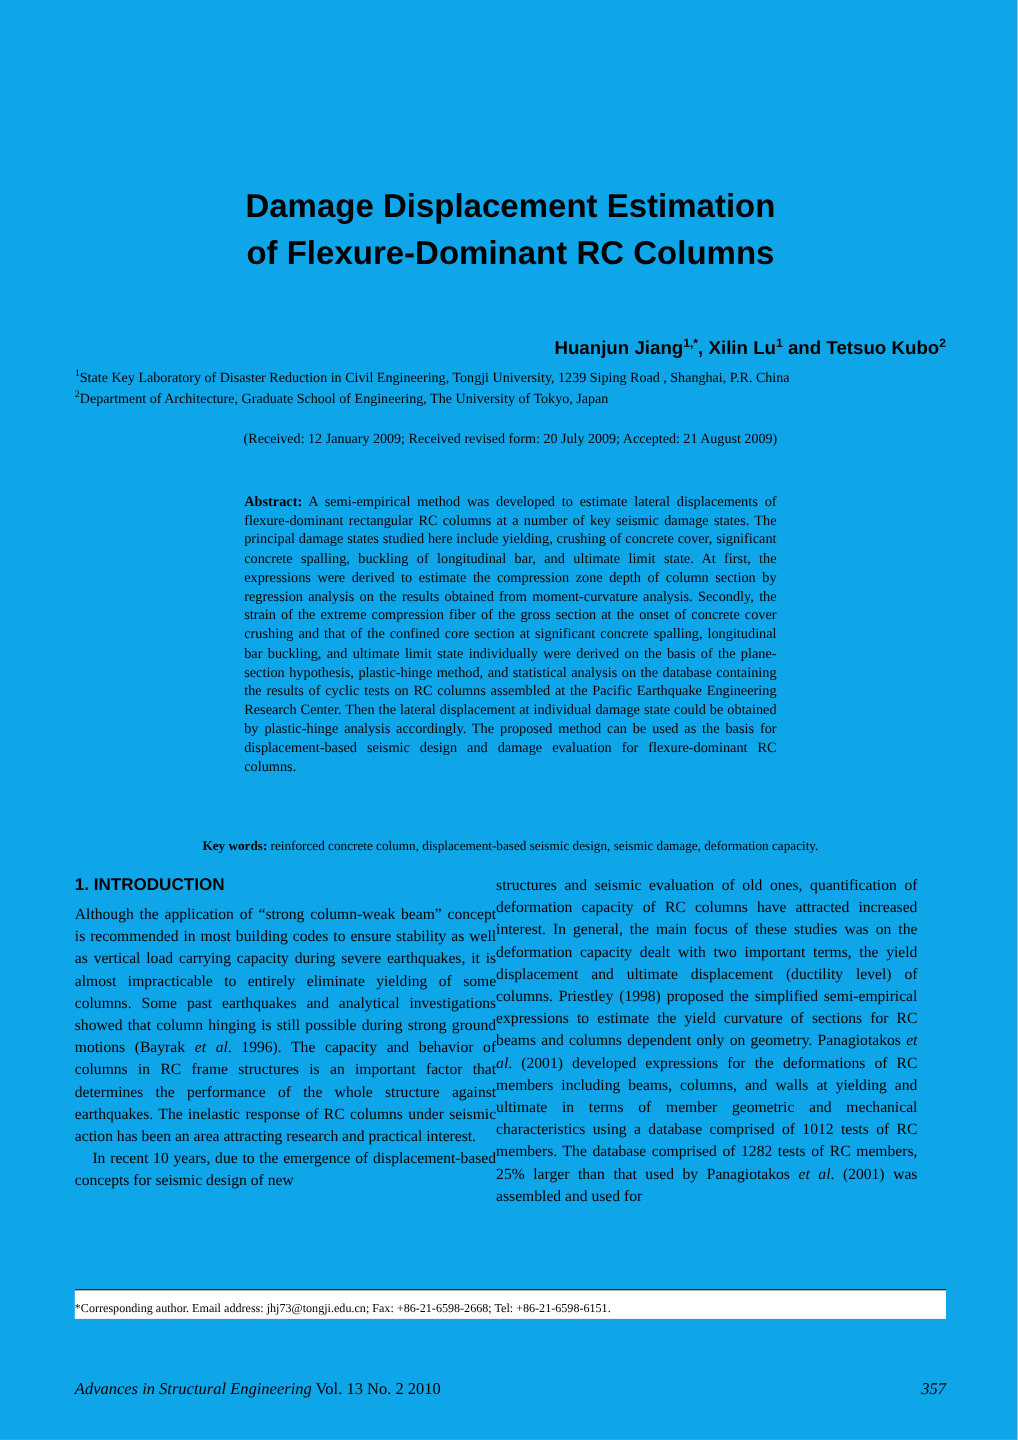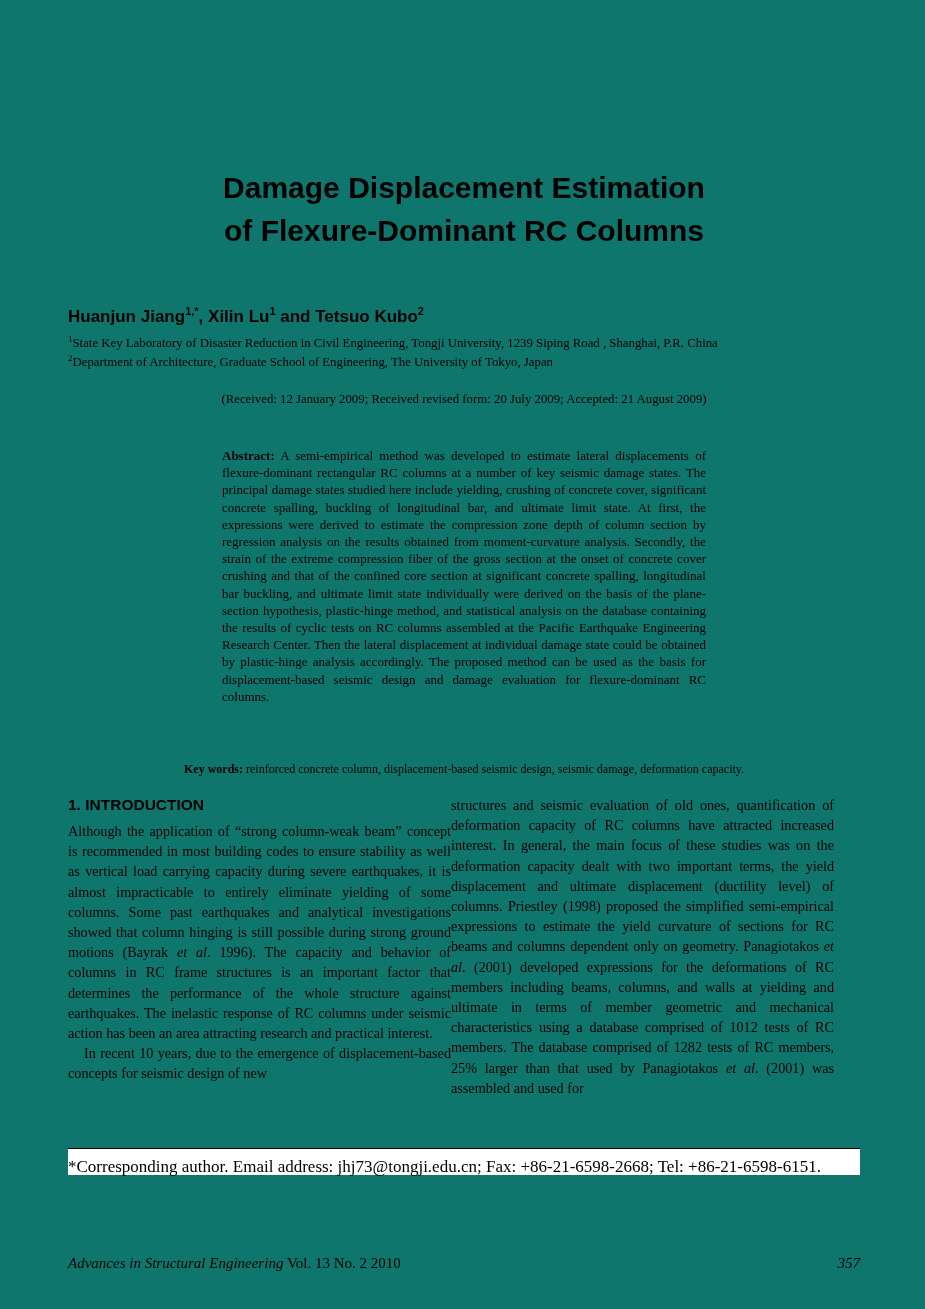--- a/index.html
+++ b/index.html
@@ -1,38 +1,38 @@
 <!DOCTYPE html>
 <html><head>
 <meta charset="utf-8">
 <style>
   html, body { margin: 0; padding: 0; background: #e8e8e8; }
   .page {
     width: 925px;
     height: 1309px;
     margin: 0 auto;
-    background: #0f766e;
+    background: #0ea5e9;
     color: #000000;
     font-family: "Liberation Serif", serif;
     position: relative;
     box-sizing: border-box;
     padding: 0 65px 0 68px;
     overflow: hidden;
   }
   .title {
     padding-top: 166px;
     text-align: center;
     font-family: "Liberation Sans", sans-serif;
     font-weight: bold;
     font-size: 30px;
     line-height: 43px;
   }
   .authors {
     margin-top: 54px;
-    text-align: left;
+    text-align: right;
     font-family: "Liberation Sans", sans-serif;
     font-weight: bold;
     font-size: 17px;
     line-height: 22px;
   }
   .authors sup { font-size: 11px; line-height: 0; }
   .affiliations {
     margin-top: 6px;
     text-align: left;
     font-size: 12.8px;
@@ -75,24 +75,24 @@
     margin: 0;
     font-size: 14.2px;
     line-height: 20.2px;
     text-align: justify;
   }
   .indent { text-indent: 16px; }
   .footnote {
     position: absolute;
     left: 68px;
     right: 65px;
-    top: 1148px;
+    top: 1172px;
     border-top: 1px solid #000;
     padding-top: 9px;
-    font-size: 17px;
+    font-size: 11px;
     line-height: 17px;
     background: #ffffff;
   }
   .footer {
     position: absolute;
     left: 68px;
     right: 65px;
     top: 1254px;
     display: flex;
     justify-content: space-between;

